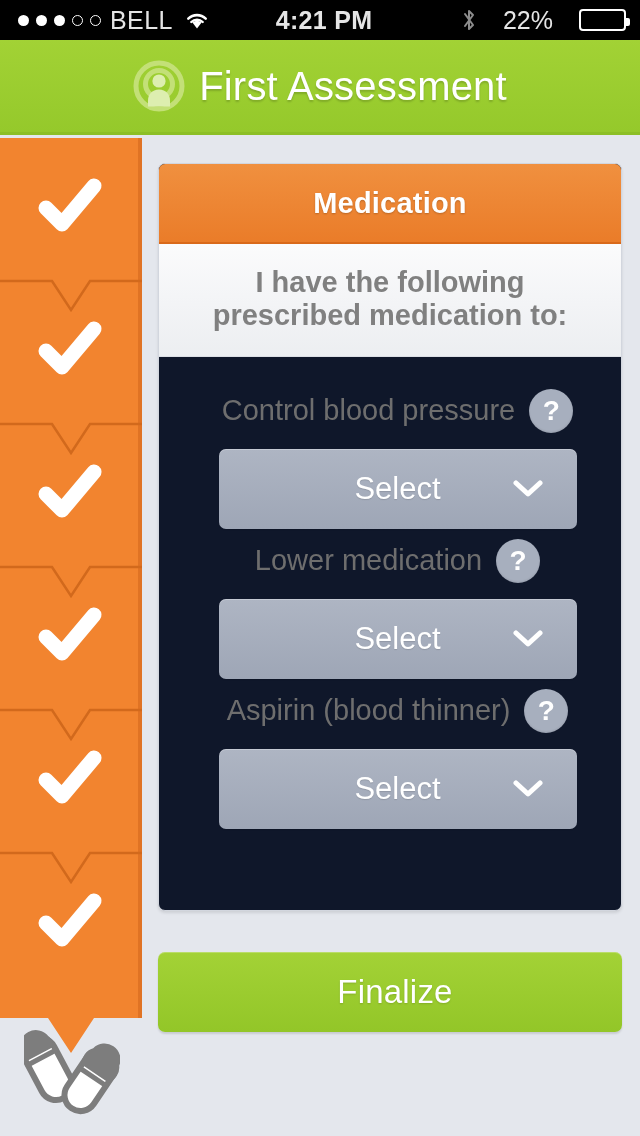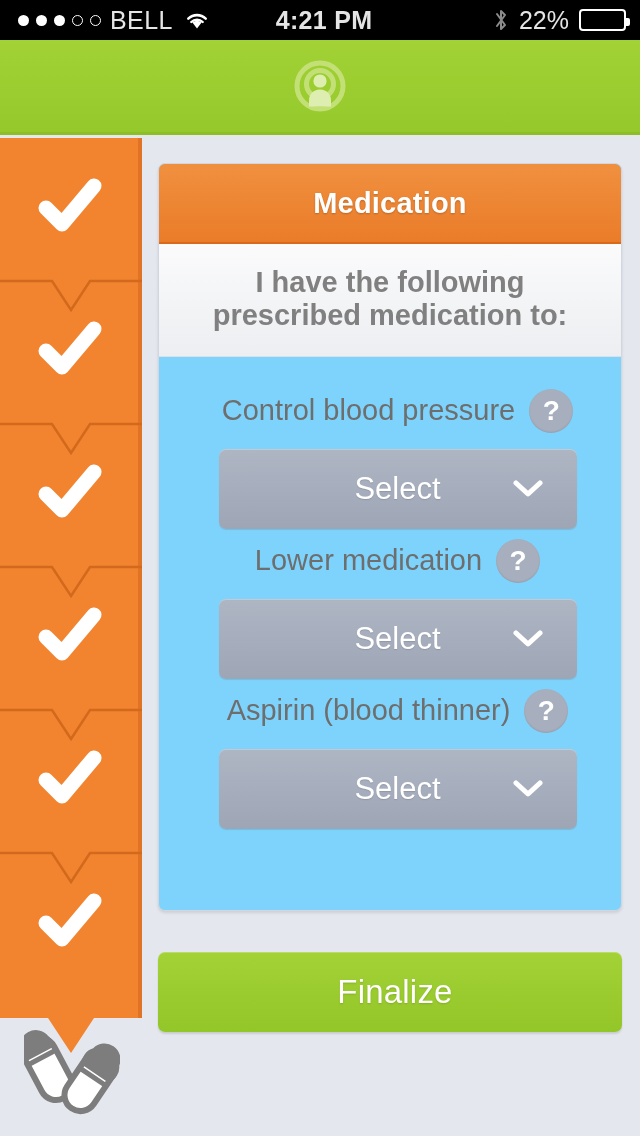--- a/index.html
+++ b/index.html
@@ -20,21 +20,21 @@
   .sb-left{ position:absolute; left:18px; display:flex; align-items:center; gap:9px; }
   .dots{ display:flex; align-items:center; gap:7px; }
   .dot{ width:11px; height:11px; border-radius:50%; background:#fff; }
   .dot.hollow{ background:transparent; border:1.6px solid #fff; }
   .carrier{ font-size:25px; letter-spacing:.4px; font-weight:400; }
   .wifi{ width:26px; height:20px; position:relative; margin-left:2px; }
   .sb-center{
     position:absolute; left:0; width:640px; text-align:center;
     font-size:25px; font-weight:700; letter-spacing:.3px;padding-left:8px;
   }
-  .sb-right{ position:absolute; right:14px; display:flex; align-items:center; gap:10px; }
+  .sb-right{ position:absolute; right:14px; display:flex; align-items:center; gap:26px; }
   .bt{ width:16px; height:24px; }
   .batt-pct{ font-size:25px; font-weight:400; }
   .batt{
     width:47px; height:22px; border:2px solid #fff; border-radius:4px;
     position:relative; padding:2px;
   }
   .batt::after{
     content:""; position:absolute; right:-6px; top:7px;
     width:4px; height:8px; background:#fff; border-radius:0 2px 2px 0;
   }
@@ -55,21 +55,21 @@
 
   
   .sidebar{
     position:absolute; top:138px; left:0; width:142px; height:920px;
   }
   .sb-svg{ display:block; }
 
   
   .card{
     position:absolute; top:163px; left:158px; width:464px; height:748px;
-    background:#7dd3fc; border-radius:7px;
+    background:#0f172a; border-radius:7px;
     border:1px solid #d2d6de;
     box-shadow:0 2px 3px rgba(0,0,0,.10);
     overflow:hidden;
   }
   .card-head{
     height:80px; background:linear-gradient(#f0903f,#ea7c29);
     display:flex; align-items:center; justify-content:center;
     border-bottom:2px solid #d9691b;
   }
   .card-head-title{
@@ -173,20 +173,21 @@
 
   <div class="appbar">
     <span class="brand-logo">
       <svg width="52" height="52" viewBox="0 0 52 52">
         <circle cx="26" cy="26" r="23" fill="none" stroke="#c3e077" stroke-width="5"></circle>
         <circle cx="26" cy="24" r="13.5" fill="none" stroke="#c3e077" stroke-width="5"></circle>
         <circle cx="26" cy="21" r="6.6" fill="#ddeeb0"></circle>
         <path d="M26 29.5 c-7 0-11 5-11 11 v6 h22 v-6 c0-6-4-11-11-11 z" fill="#ddeeb0"></path>
       </svg>
     </span>
+    <span class="appbar-title">First Assessment</span>
   </div>
 
   <div class="sidebar">
     <svg class="sb-svg" width="142" height="920" viewBox="0 0 142 920">
       <defs>
         <g id="chk">
           <path d="M4 26 L20 42 L52 4" stroke="#ffffff" stroke-width="15" fill="none" stroke-linecap="round" stroke-linejoin="round"></path>
         </g>
       </defs>
 

